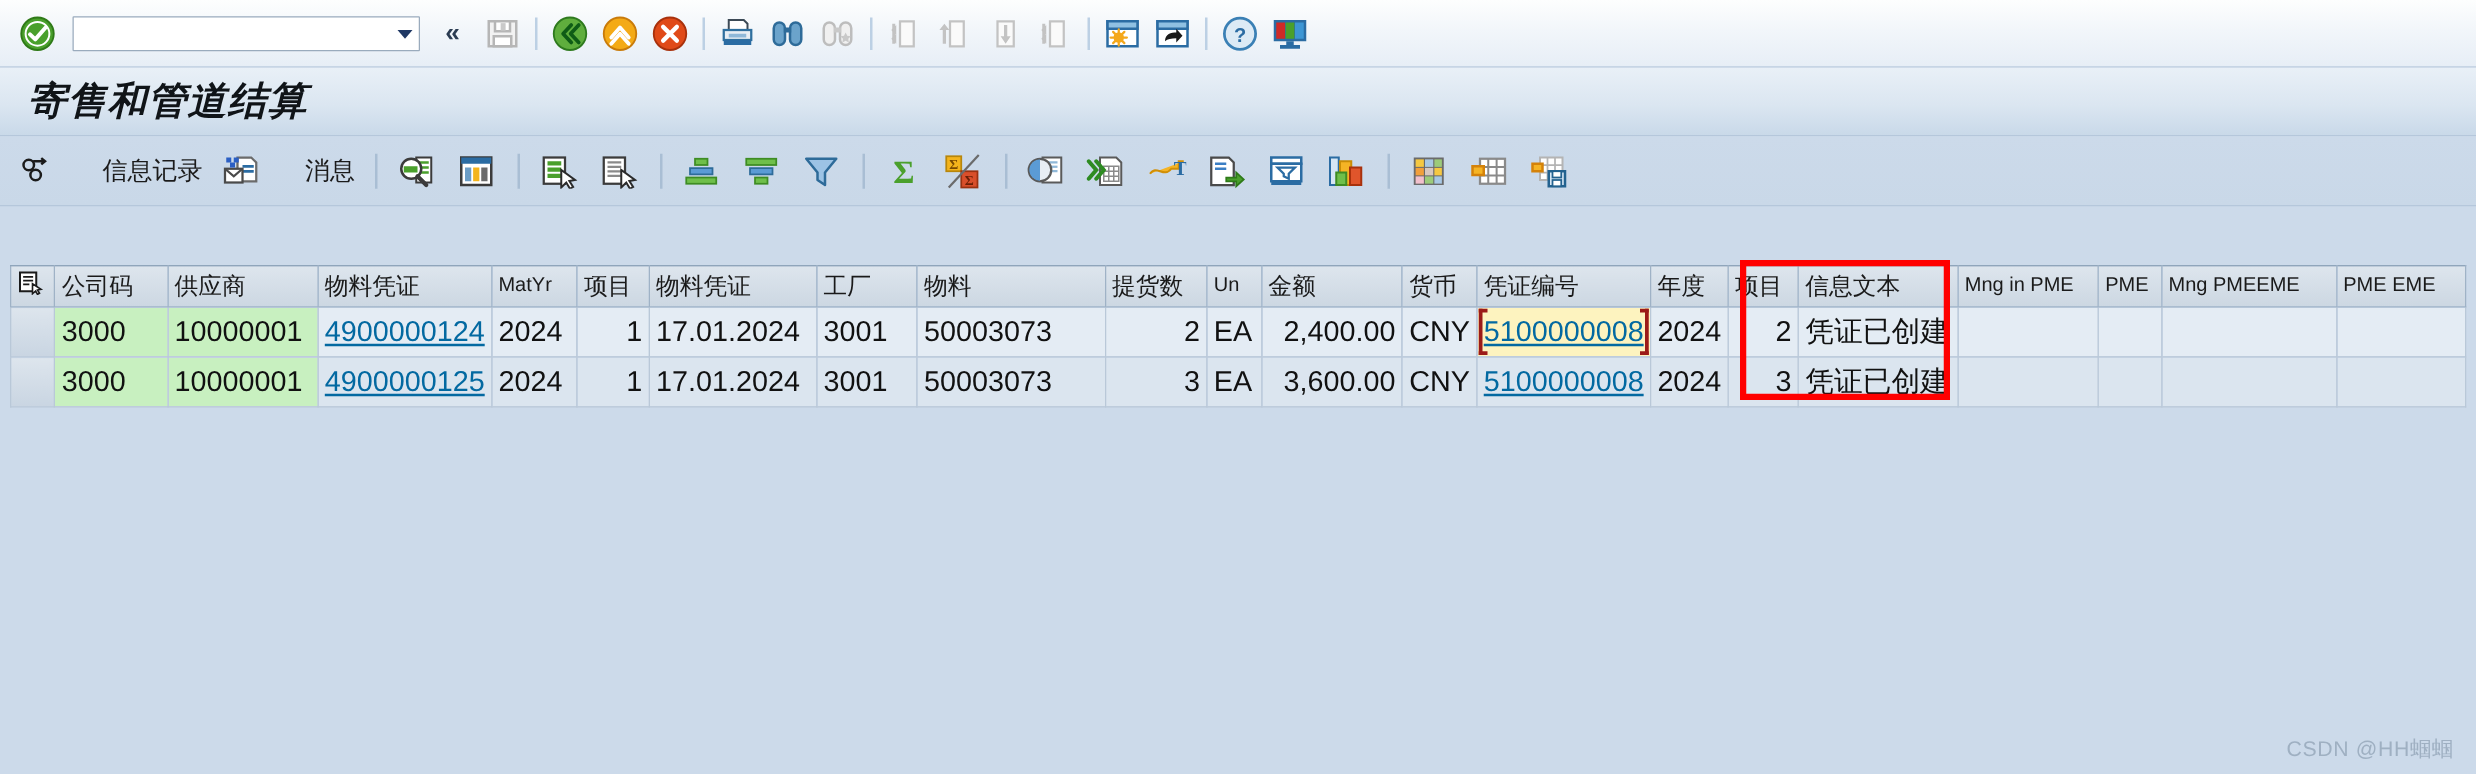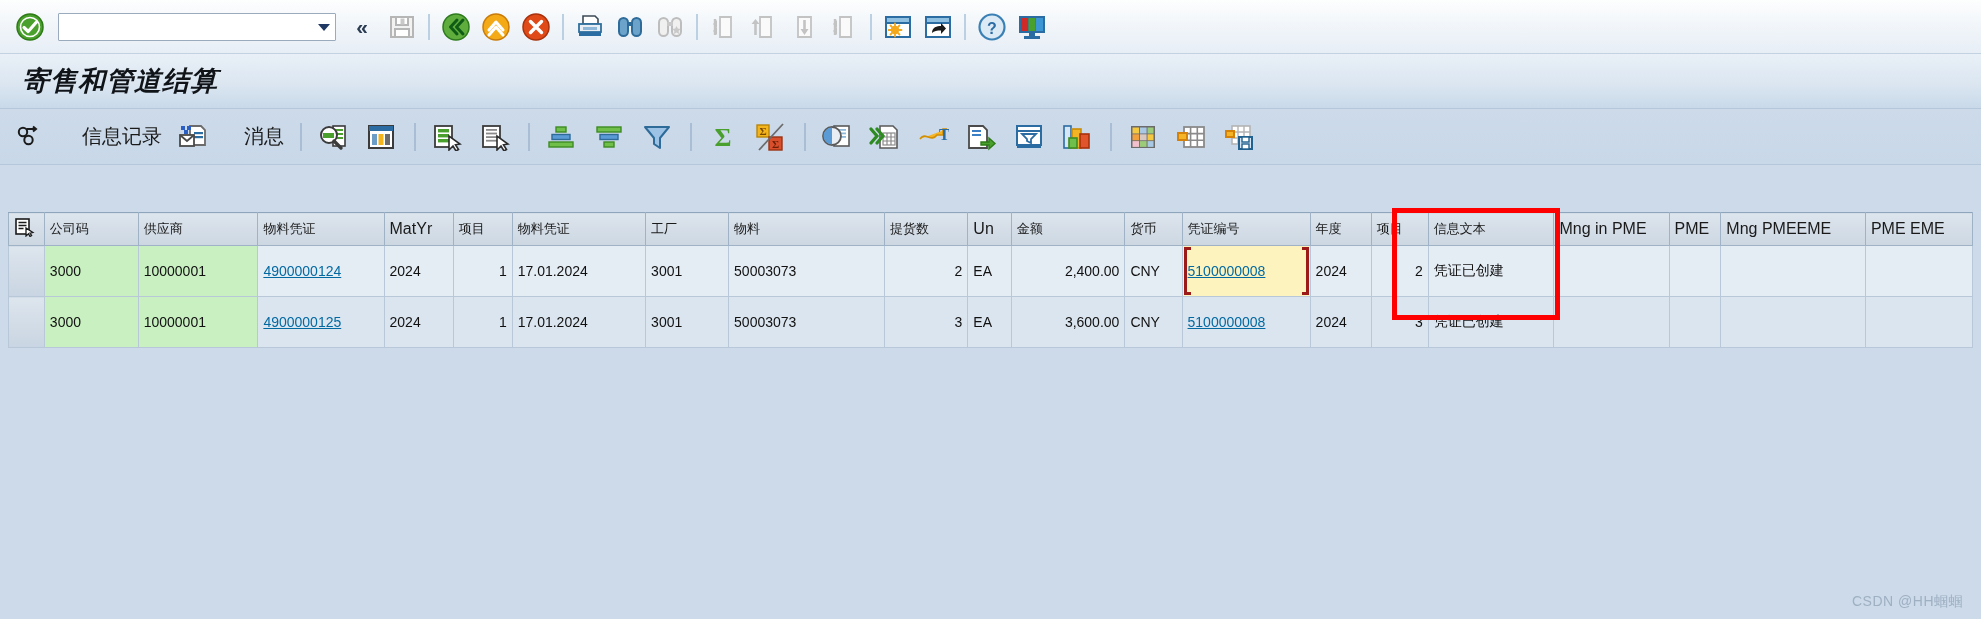--- a/index.html
+++ b/index.html
@@ -50,21 +50,21 @@
 
   
   .title-bar {
     height: 55px;
     background: linear-gradient(to bottom, #e9f0f7 0%, #dbe6f1 55%, #c9d9e9 100%);
     display: flex; align-items: center;
     padding-left: 22px;
     border-bottom: 1px solid #b5c7db;
   }
   .title-text {
-    font-size: 27px;
+    font-size: 31px;
     font-style: italic;
     font-weight: bold;
     color: #101418;
     letter-spacing: 1px;
     font-family: "Liberation Serif", "DejaVu Serif", serif;
   }
 
   
   .app-toolbar {
     height: 56px;
@@ -93,39 +93,39 @@
     position: absolute;
     left: 8px; top: 212px;
     width: 1965px;
   }
   table.alv { border-collapse: collapse; table-layout: fixed; }
   table.alv th {
     background: linear-gradient(to bottom,#dde5ed 0%, #ccd7e2 100%);
     border: 1px solid #9fb2c6;
     border-top: 1px solid #8fa5bb;
     font-weight: normal;
-    font-size: 13px;
+    font-size: 19px;
     color: #1a1a1a;
     height: 33px;
     padding: 0 5px;
     text-align: left;
     font-family: Liberation Mono, monospace;
     white-space: nowrap;
     overflow: hidden;
   }
   table.alv th.num { text-align: left; }
   table.alv th.lat {
     font-family: "Liberation Sans", sans-serif;
     font-size: 16px;
   }
   table.alv td {
     border: 1px solid #b9c8d8;
     height: 31px;
-    font-size: 14px;
-    padding: 16px 5px;
+    font-size: 23px;
+    padding: 4px 5px;
     color: #111;
     background: #dfe8f1;
     font-family: "Liberation Sans", sans-serif;
     white-space: nowrap;
     overflow: hidden;
   }
   table.alv tr.r1 td { background: #e4ecf4; }
   table.alv tr.r2 td { background: #dbe5ef; }
   td.key { background: #c8f0c0 !important; }
   td.num { text-align: right; }
@@ -148,21 +148,21 @@
   .annot-box {
     position: absolute;
     border: 5px solid #ff0000;
     pointer-events: none;
     z-index: 30;
   }
 
   .watermark {
     position: absolute;
     right: 18px; bottom: 8px;
-    font-size: 14px;
+    font-size: 17px;
     color: #9fb0c2;
     font-family: "Liberation Sans", sans-serif;
     letter-spacing: .5px;
   }
 </style>
 </head>
 <body>
 
 <div id="app">
 

